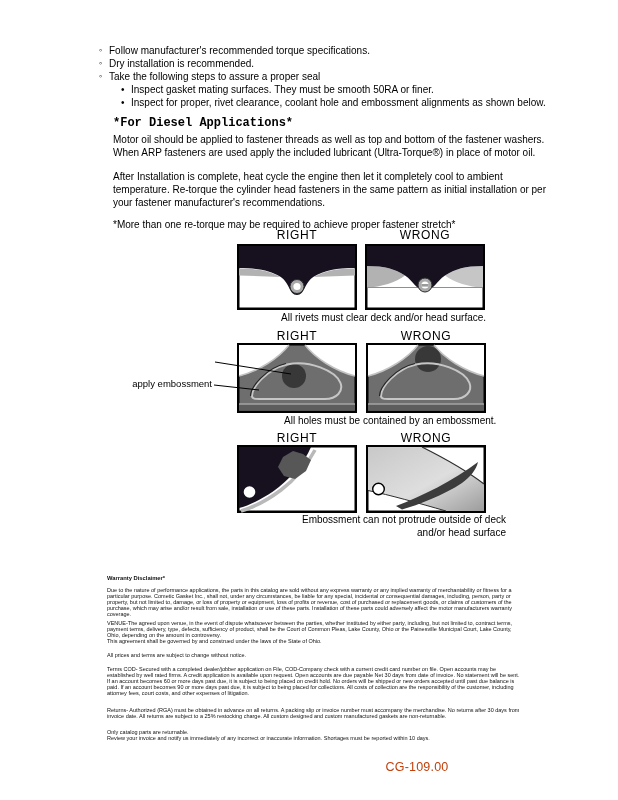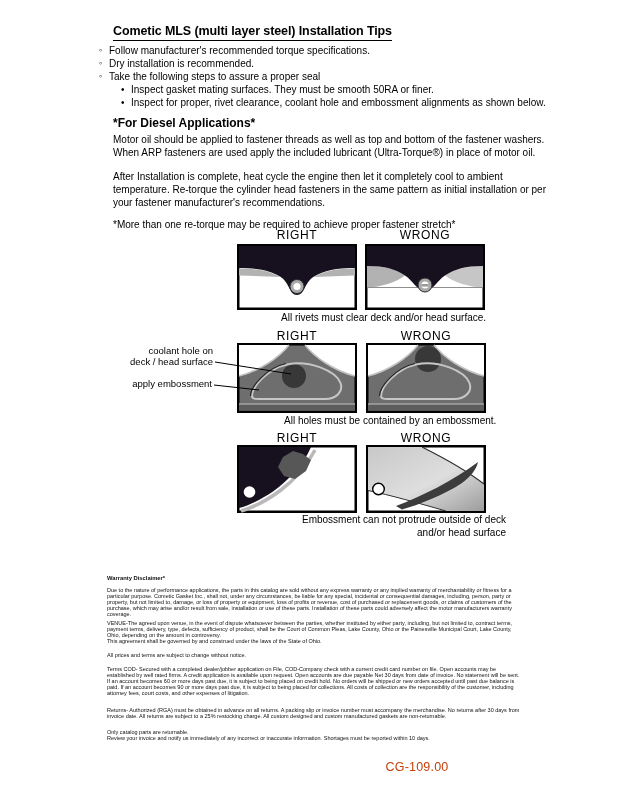--- a/index.html
+++ b/index.html
@@ -10,21 +10,21 @@
 
   .title { left:113px; top:24px; font-size:12.5px; font-weight:bold; letter-spacing:-0.1px;
            border-bottom:1.6px solid #000; padding-bottom:1.5px; }
 
   .tips { left:99px; top:44px; font-size:10px; line-height:13px; }
   .tip-row { display:flex; }
   .tip-row .dot { width:10px; flex:0 0 10px; text-align:left; font-size:9px; }
   .tip-row.sub { margin-left:22px; }
   .tip-row.sub .dot { font-size:10px; }
 
-  .diesel-heading { left:113px; top:116px; font-size:12px; font-weight:bold; }
+  .diesel-heading { left:113px; top:116px; font-size:12px; font-weight:bold;font-family:Liberation Mono, monospace; }
   .para { left:113px; width:436px; font-size:10px; line-height:13px; }
   .p1 { top:133px; }
   .p2 { top:170px; }
   .p3 { top:218px; }
 
   .rw-label { top:0; width:120px; text-align:center; font-size:12px; letter-spacing:0.6px; }
   .dgm-label-row1 { top:228px; }
   .dgm-label-row2 { top:329px; }
   .dgm-label-row3 { top:431px; }
   .col-left  { left:237px; }
@@ -58,21 +58,20 @@
   .lg-catalog  { top:729px; }
 
   .doc-number { left:352px; top:760px; width:130px; text-align:center;
                 font-size:12.5px; color:#c2410c; letter-spacing:0.2px; }
 </style>
 </head>
 <body>
 
 <div class="page">
 
-  <div class="abs title">Cometic MLS (multi layer steel) Installation Tips</div>
 
   <div class="abs tips">
     <div class="tip-row">
       <span class="dot">◦</span>
       <span>Follow manufacturer's recommended torque specifications.</span>
     </div>
     <div class="tip-row">
       <span class="dot">◦</span>
       <span>Dry installation is recommended.</span>
     </div>
@@ -118,24 +117,20 @@
       <circle cx="60" cy="41" r="7" fill="#a9a9a9" stroke="#2b2b2b" stroke-width="1"></circle>
       <circle cx="60" cy="41" r="3.6" fill="#ffffff"></circle>
       <rect x="56.4" y="40" width="7.2" height="2.6" fill="#9a9a9a"></rect>
     </svg>
   </div>
   <div class="abs caption cap1">All rivets must clear deck and/or head surface.</div>
 
   <div class="abs dgm-label-row2 col-left rw-label">RIGHT</div>
   <div class="abs dgm-label-row2 col-right2 rw-label">WRONG</div>
 
-  <div class="abs side-label lbl-coolant">
-    <div>coolant hole on</div>
-    <div>deck / head surface</div>
-  </div>
   <div class="abs side-label lbl-gasket">apply embossment</div>
 
   <div class="abs dgm r2 col-left">
     <svg viewBox="0 0 120 70" xmlns="http://www.w3.org/2000/svg">
       <rect x="1.25" y="1.25" width="117.5" height="67.5" fill="#6e6e6e" stroke="#000000" stroke-width="2.5"></rect>
       <path d="M2,2 H52 C42,15 22,28 2,33 Z" fill="#ffffff"></path>
       <path d="M118,2 H68 C78,15 98,28 118,33 Z" fill="#ffffff"></path>
       <path d="M52,2 C42,15 22,28 2,33" fill="none" stroke="#c2c2c2" stroke-width="1.5"></path>
       <path d="M68,2 C78,15 98,28 118,33" fill="none" stroke="#c2c2c2" stroke-width="1.5"></path>
       <rect x="2" y="61" width="116" height="6.8" fill="#5d5d5d"></rect>

